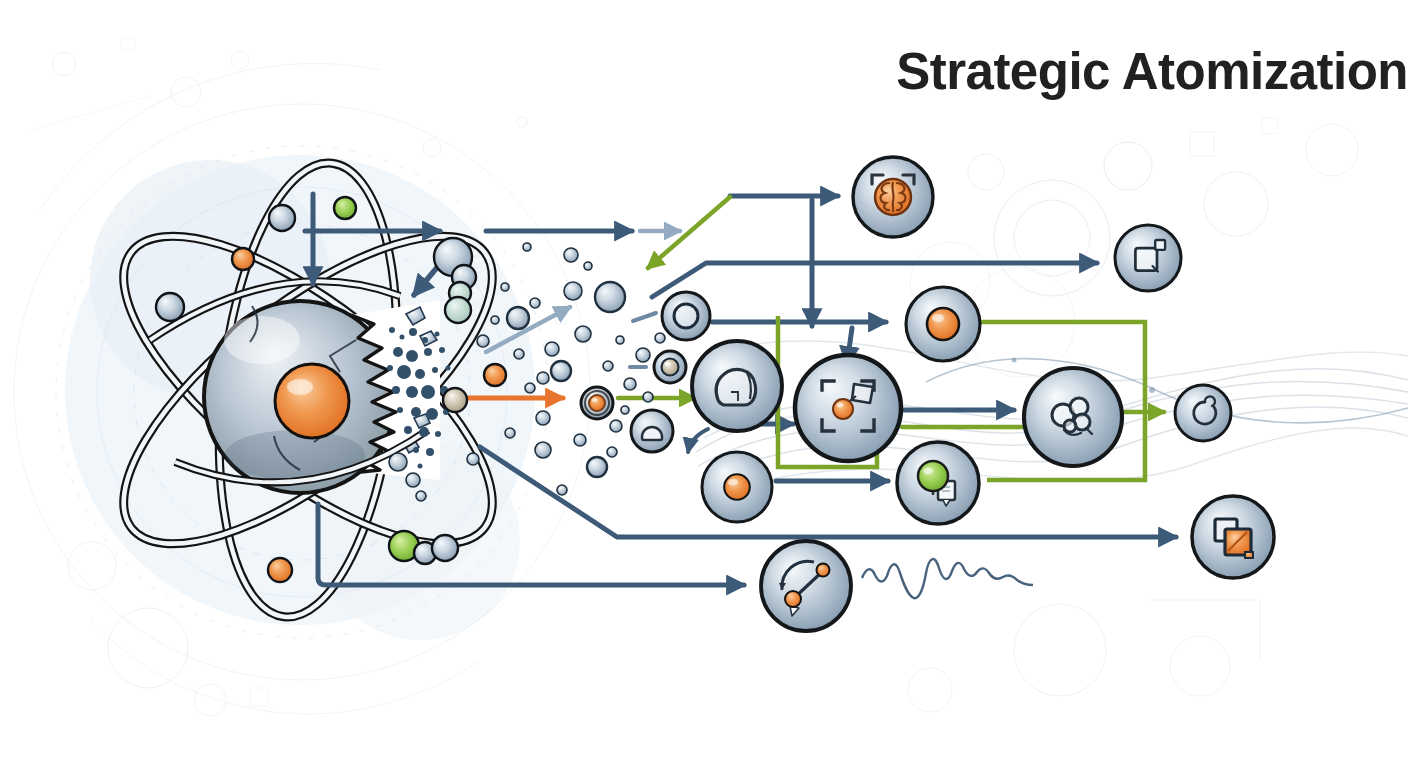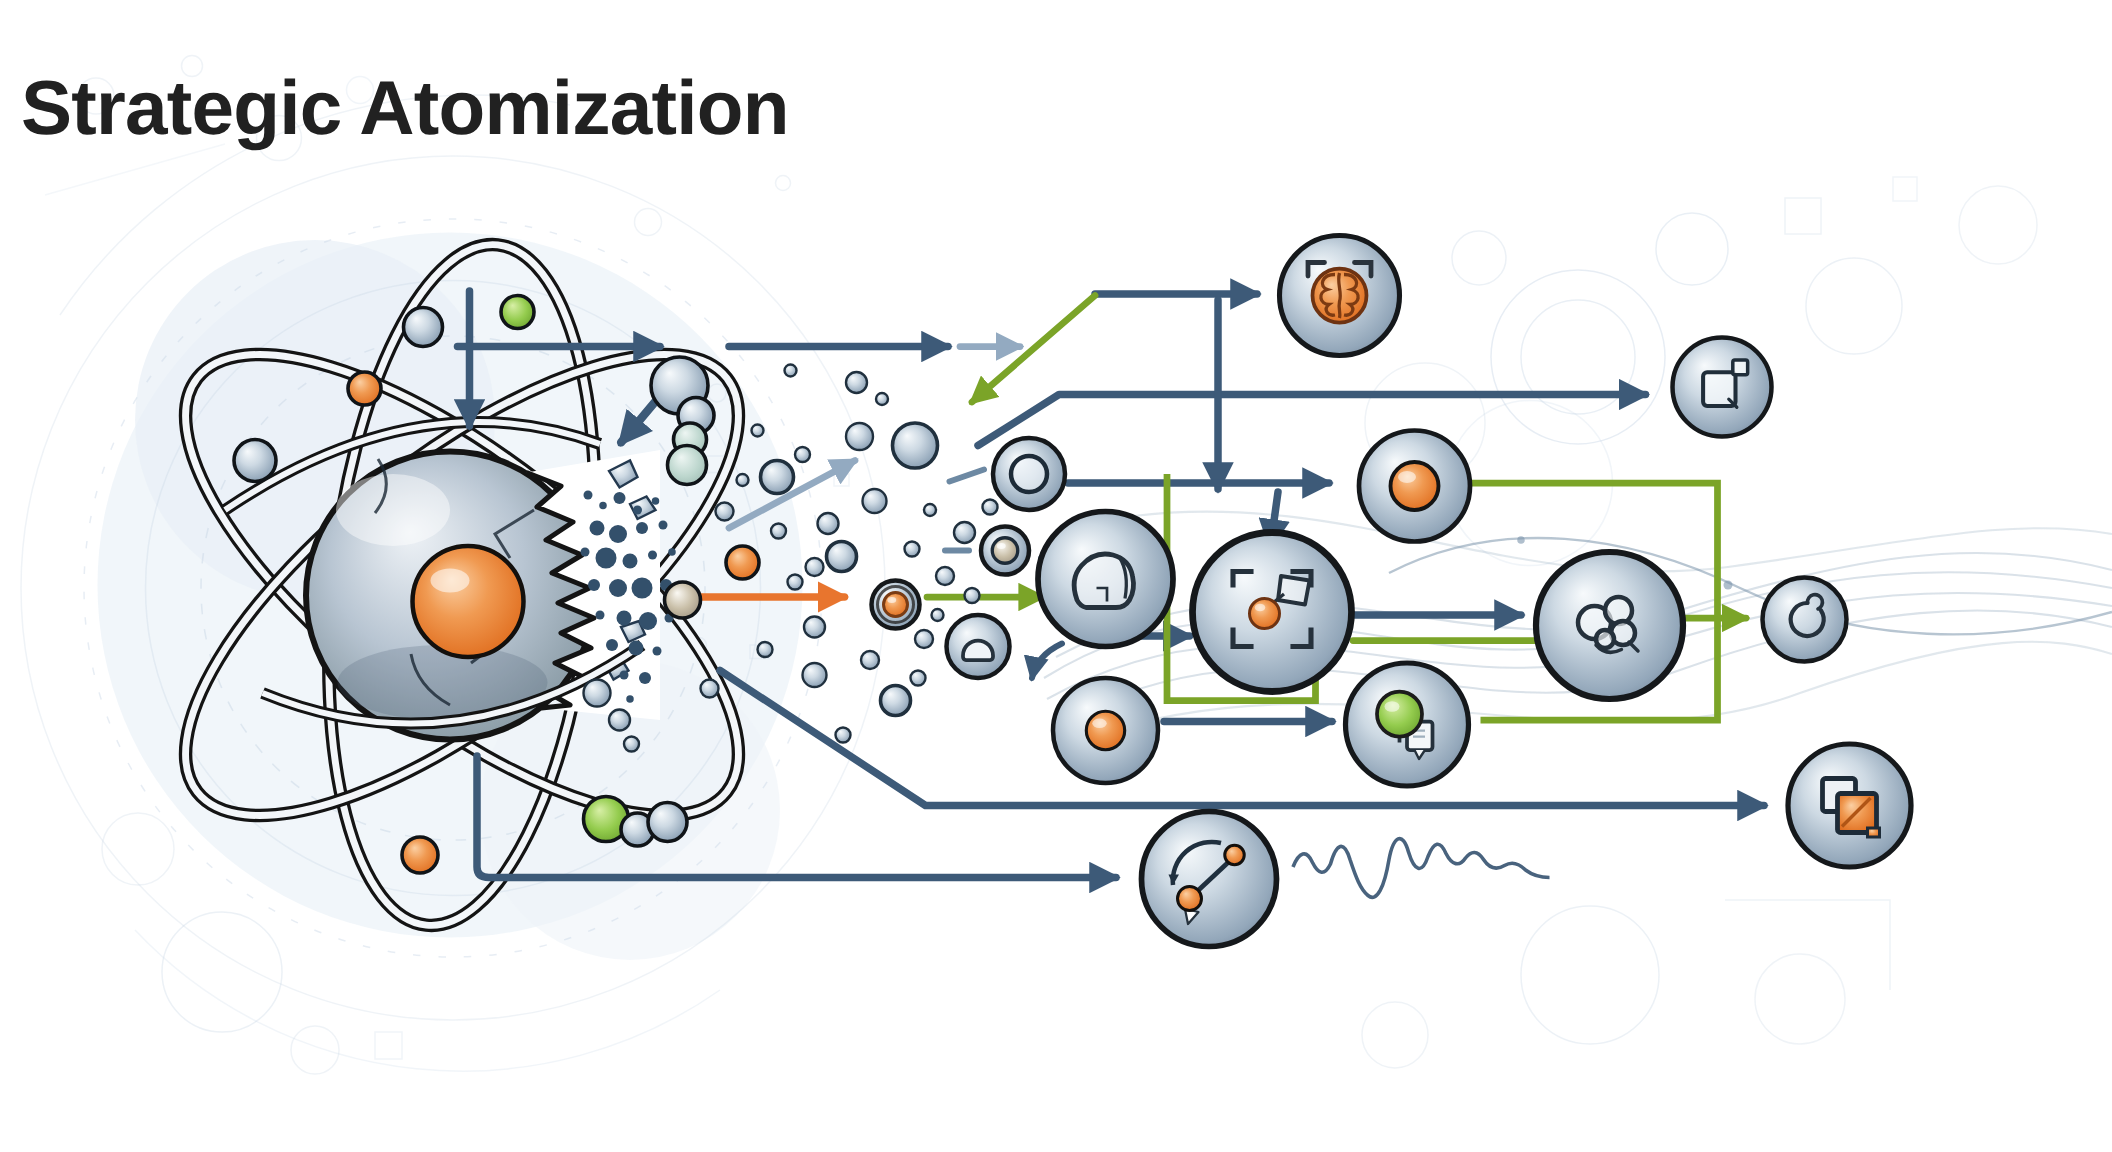--- a/index.html
+++ b/index.html
@@ -1,18 +1,18 @@
 <!DOCTYPE html>
 <html><head>
 <meta charset="utf-8">
 <style>
   html,body{margin:0;padding:0;background:#ffffff;}
   .stage{position:relative;width:1408px;height:768px;overflow:hidden;background:#ffffff;
          font-family:"Liberation Sans",sans-serif;}
-  .title{position:absolute;top:42px;left:0;width:1408px;text-align:left;
+  .title{position:absolute;top:42px;left:0;width:1408px;text-align:right;
          font-size:51px;font-weight:600;letter-spacing:-0.5px;color:#212121;
          padding-left:14px;box-sizing:border-box;}
   svg{position:absolute;top:0;left:0;}
 </style>
 </head>
 <body>
 
 <div class="stage">
   <svg id="scene" width="1408" height="768" viewBox="0 0 1408 768" xmlns="http://www.w3.org/2000/svg" xmlns:xlink="http://www.w3.org/1999/xlink">
     <defs>

